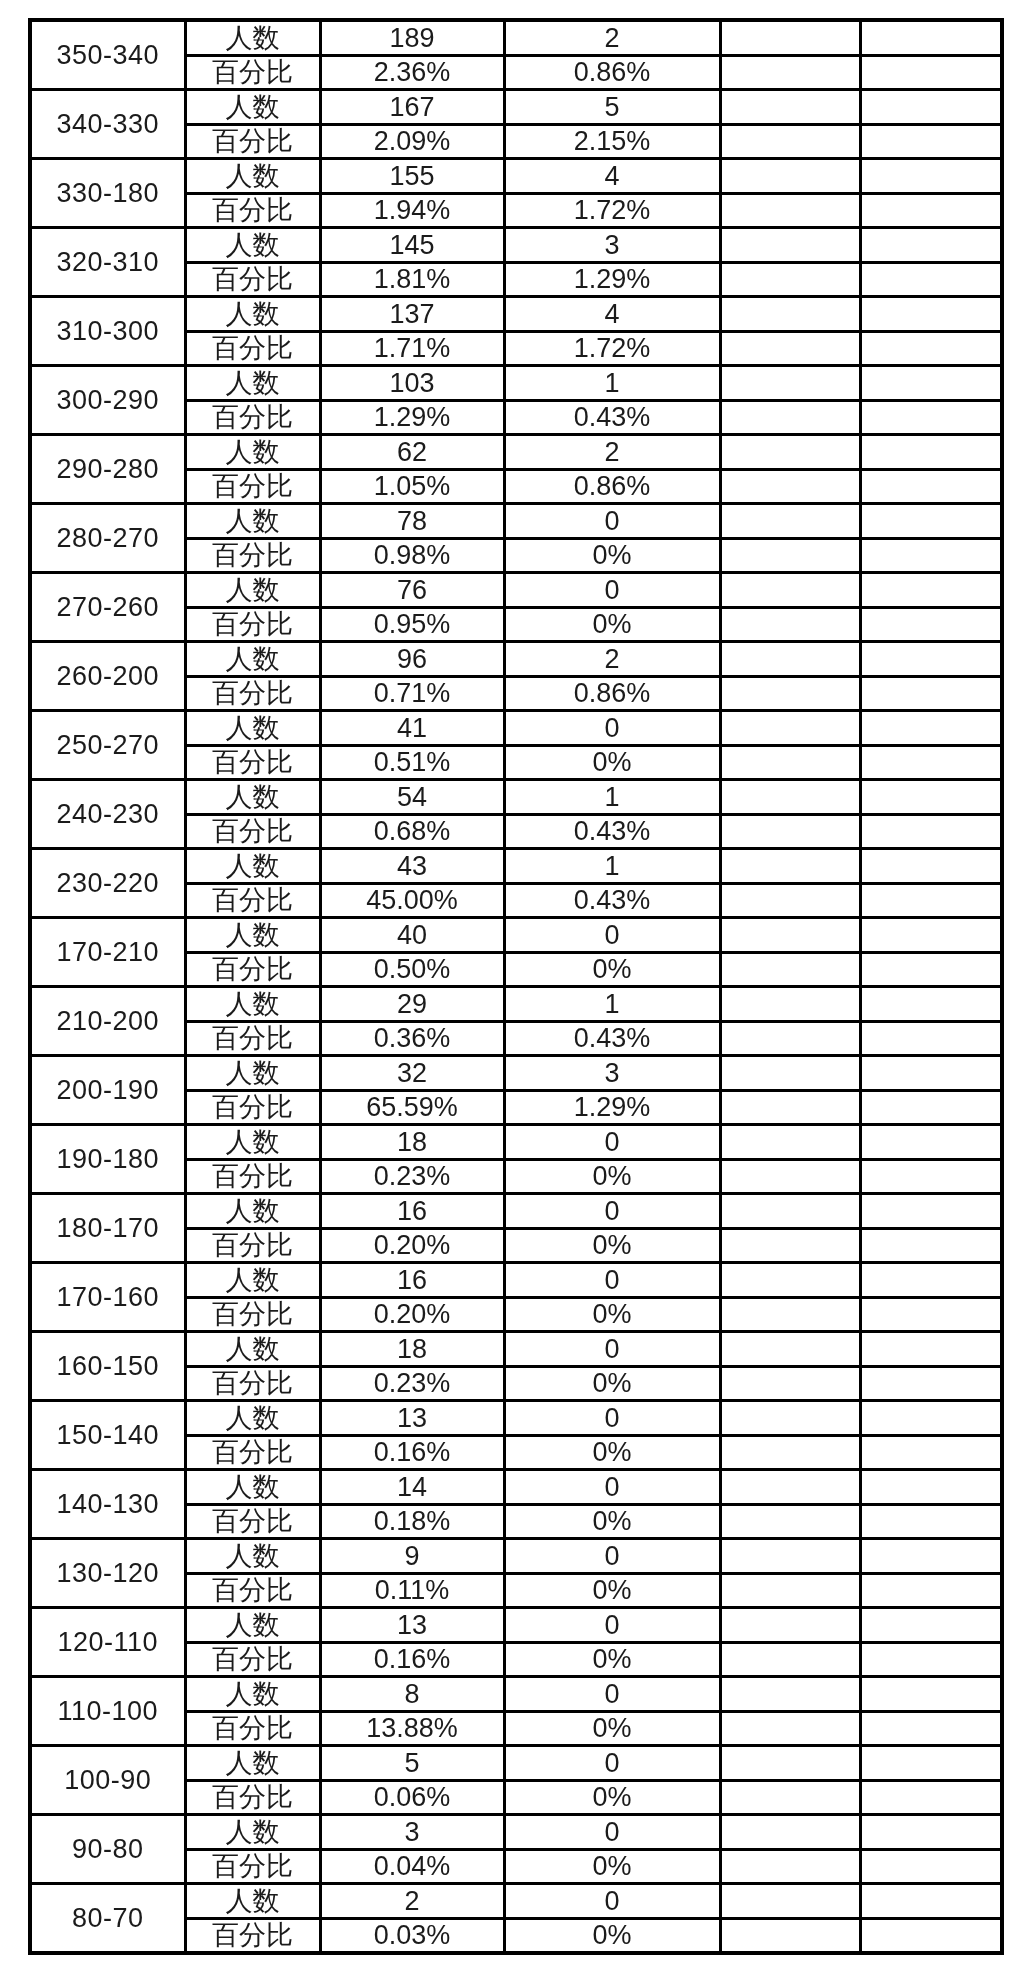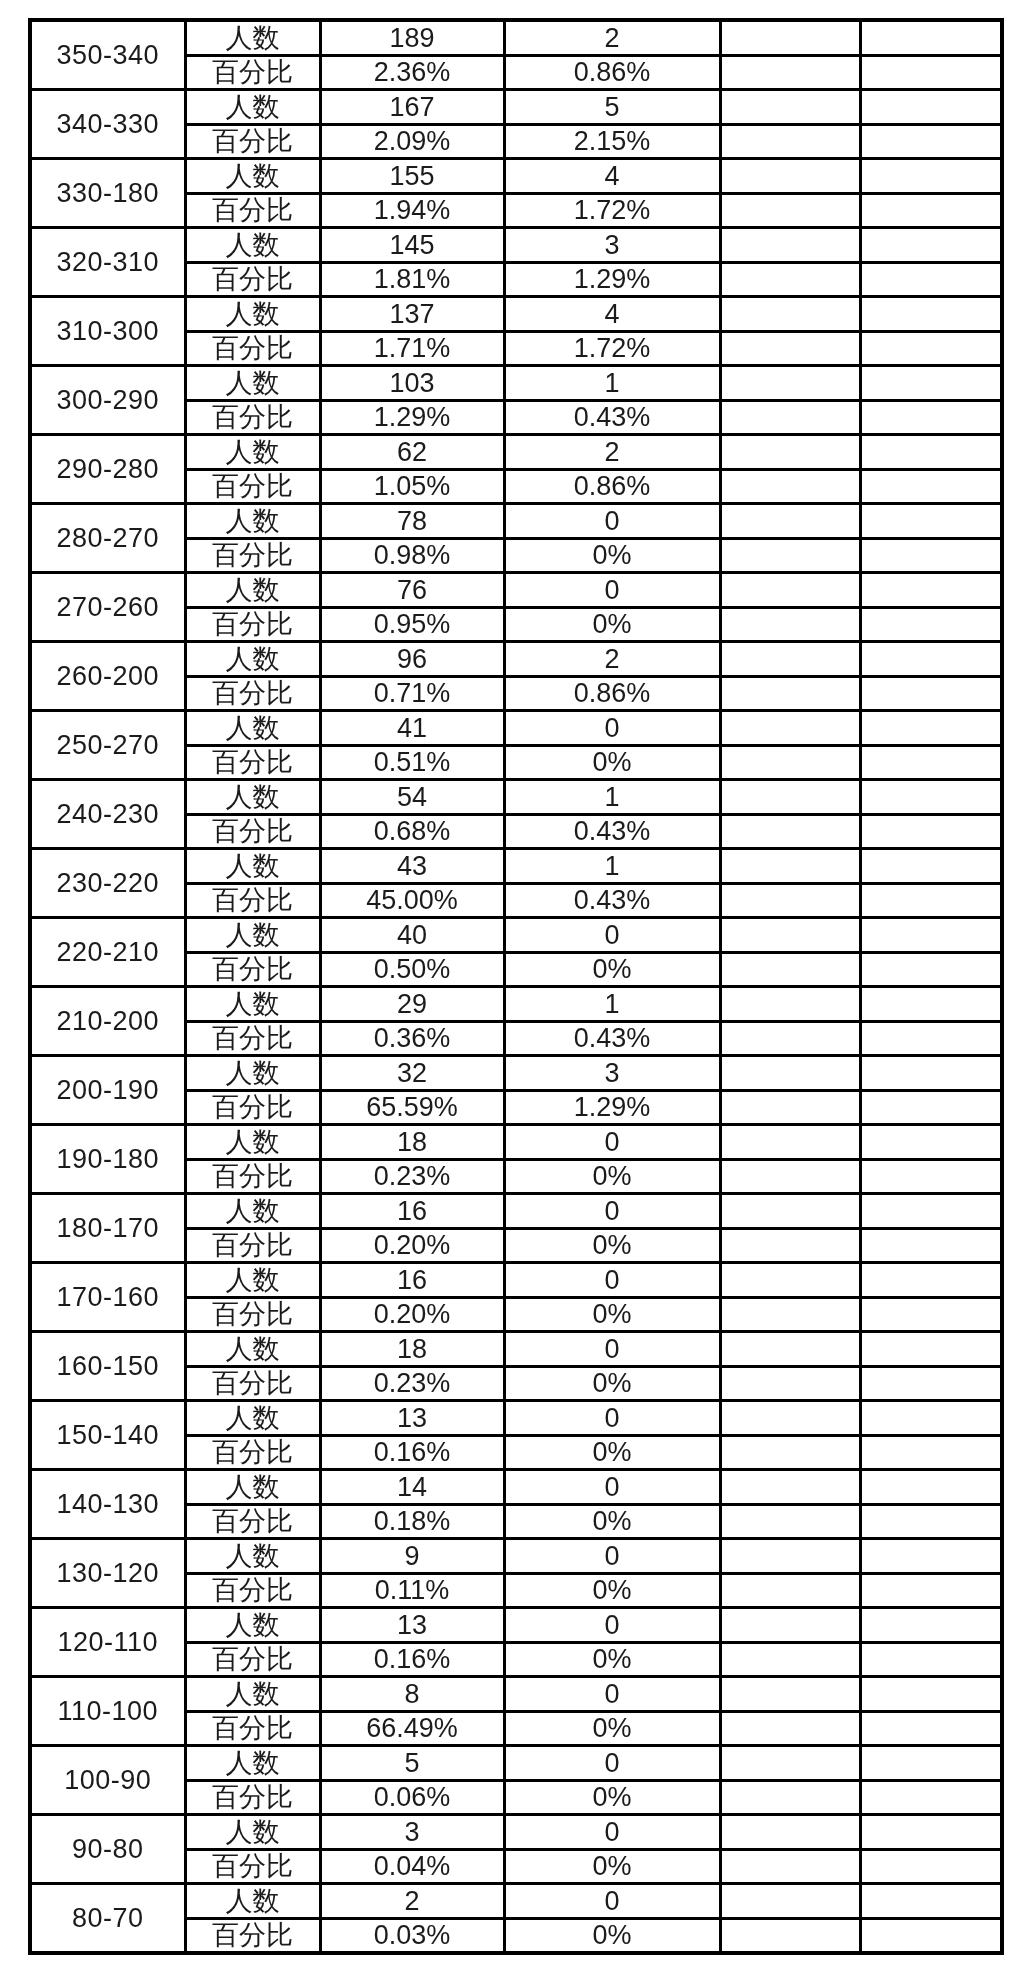--- a/index.html
+++ b/index.html
@@ -253,21 +253,21 @@
   </tr>
   <tr>
     <td>百分比</td>
     <td>45.00%</td>
     <td>0.43%</td>
     <td></td>
     <td></td>
   </tr>
 
   <tr>
-    <td class="range-cell" rowspan="2">220-210</td>
+    <td class="range-cell" rowspan="2">170-210</td>
     <td>人数</td>
     <td>40</td>
     <td>0</td>
     <td></td>
     <td></td>
   </tr>
   <tr>
     <td>百分比</td>
     <td>0.50%</td>
     <td>0%</td>
@@ -438,21 +438,21 @@
   <tr>
     <td class="range-cell" rowspan="2">110-100</td>
     <td>人数</td>
     <td>8</td>
     <td>0</td>
     <td></td>
     <td></td>
   </tr>
   <tr>
     <td>百分比</td>
-    <td>66.49%</td>
+    <td>13.88%</td>
     <td>0%</td>
     <td></td>
     <td></td>
   </tr>
 
   <tr>
     <td class="range-cell" rowspan="2">100-90</td>
     <td>人数</td>
     <td>5</td>
     <td>0</td>

